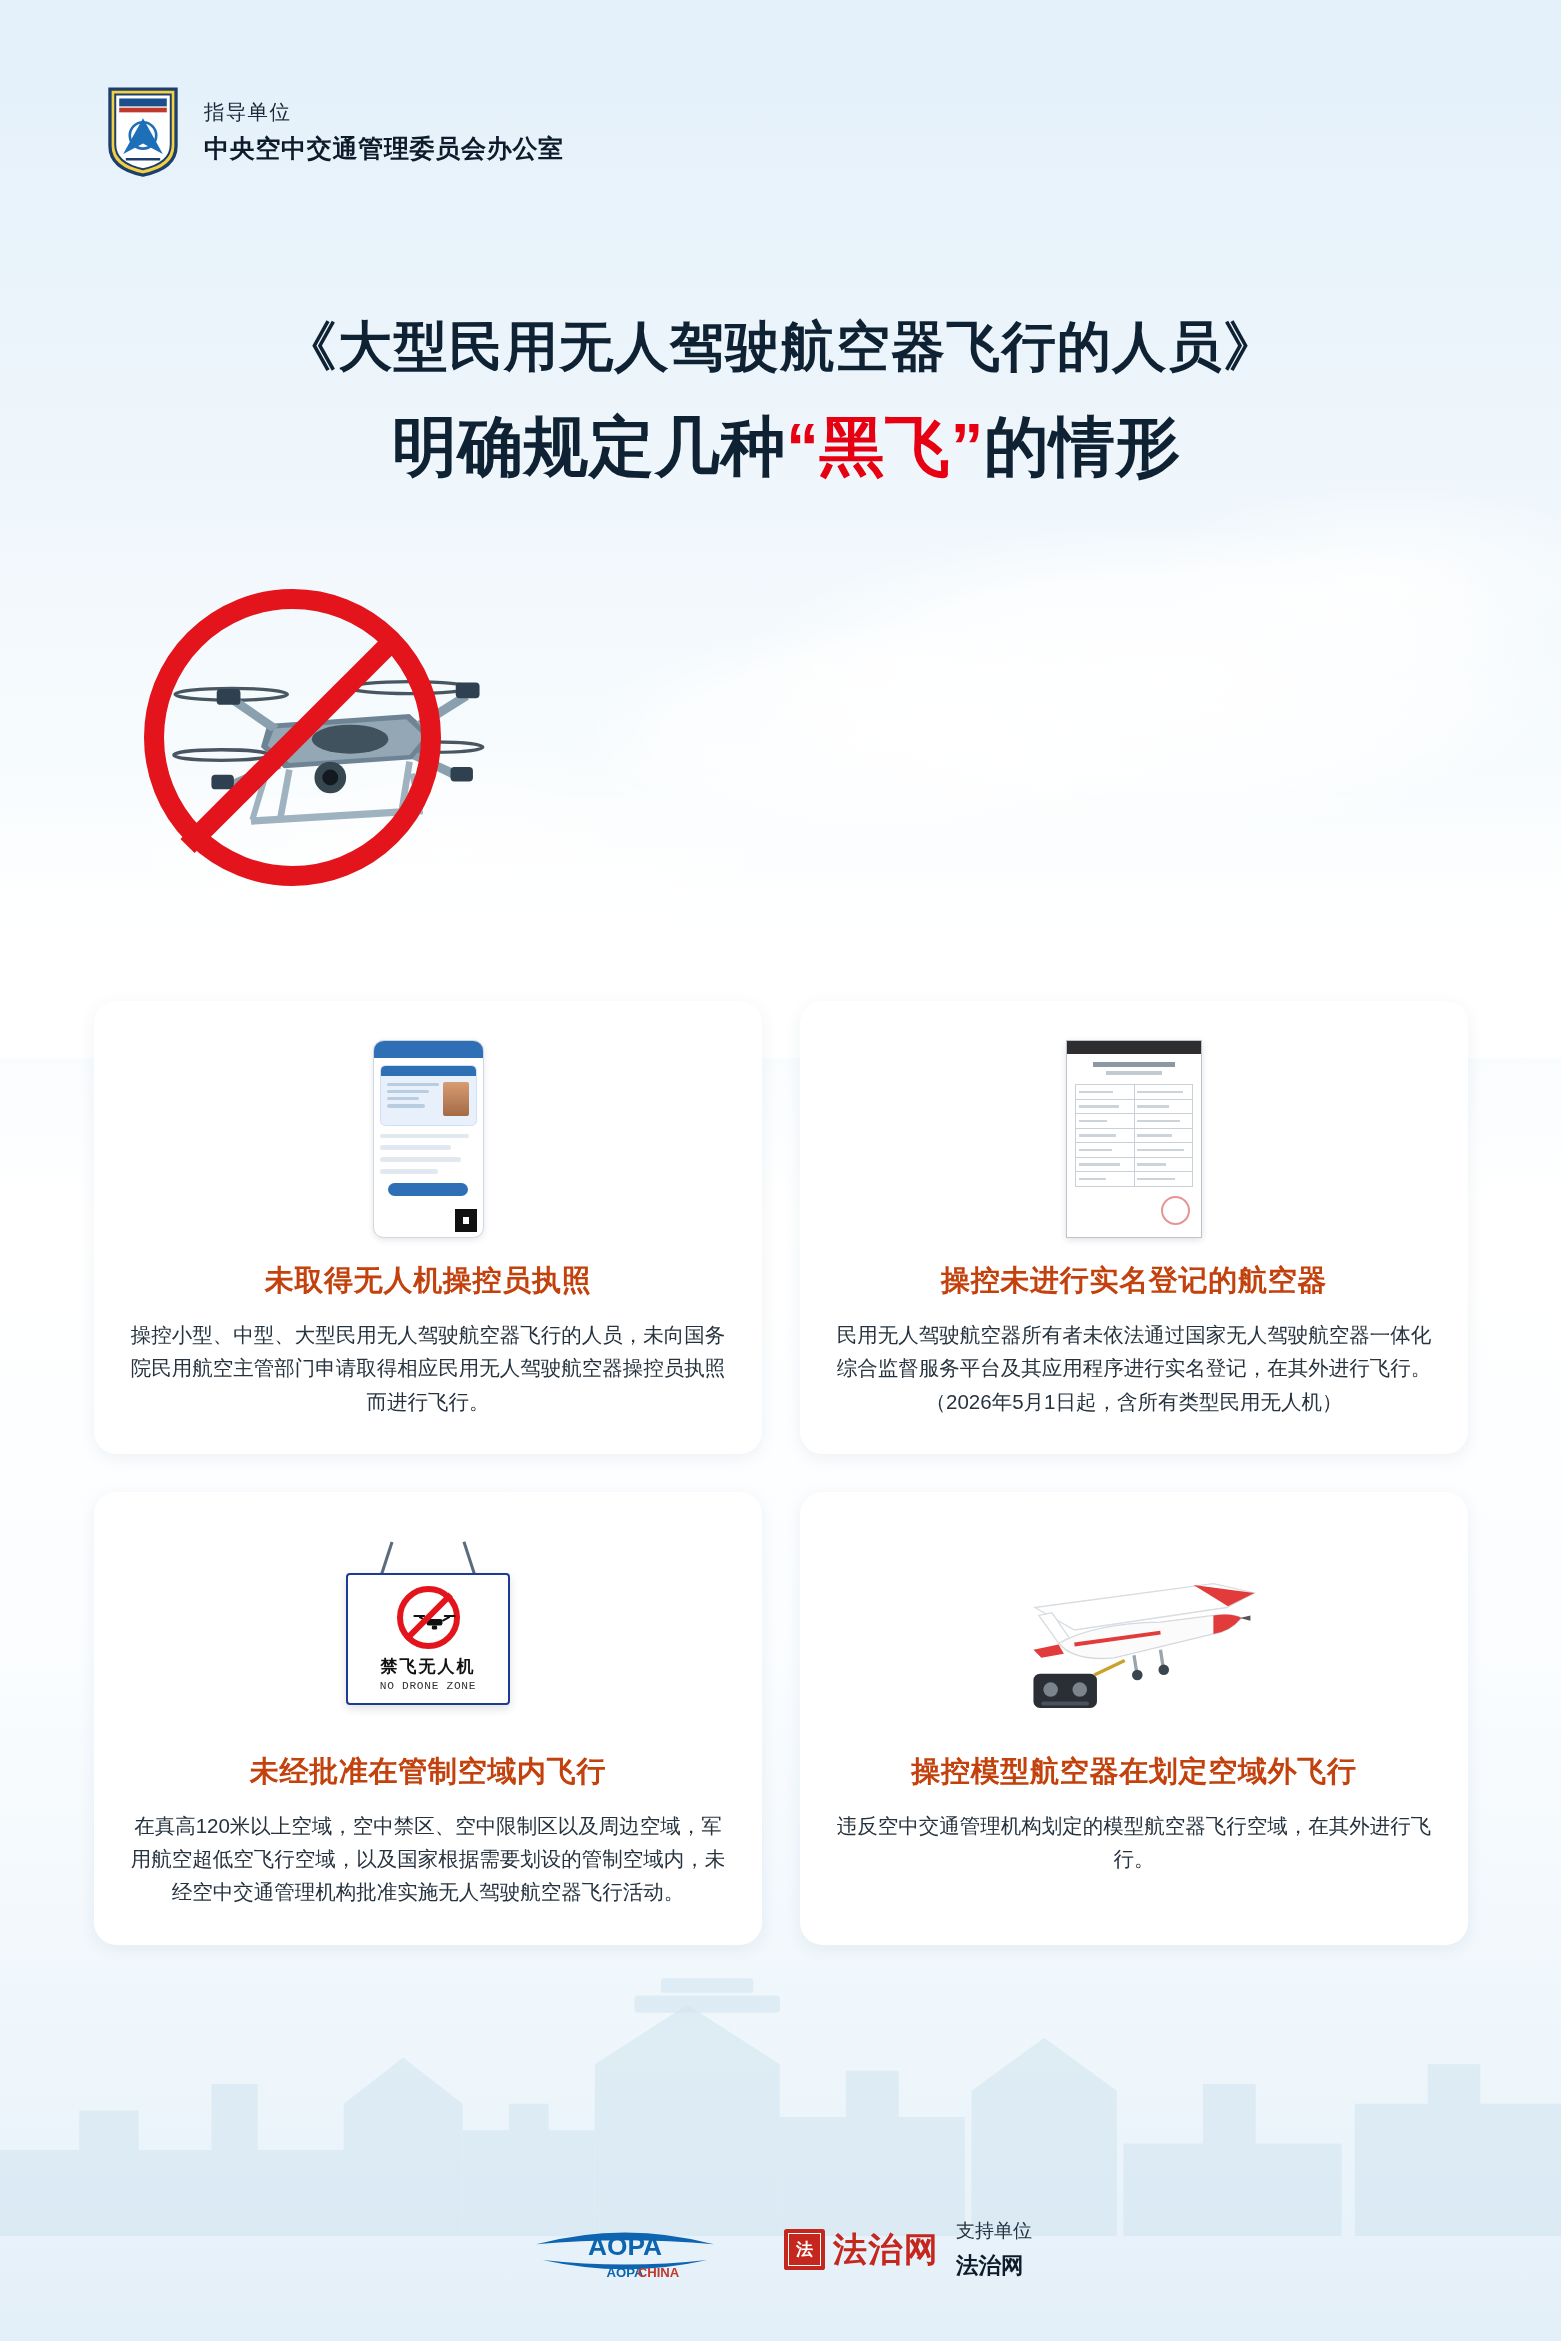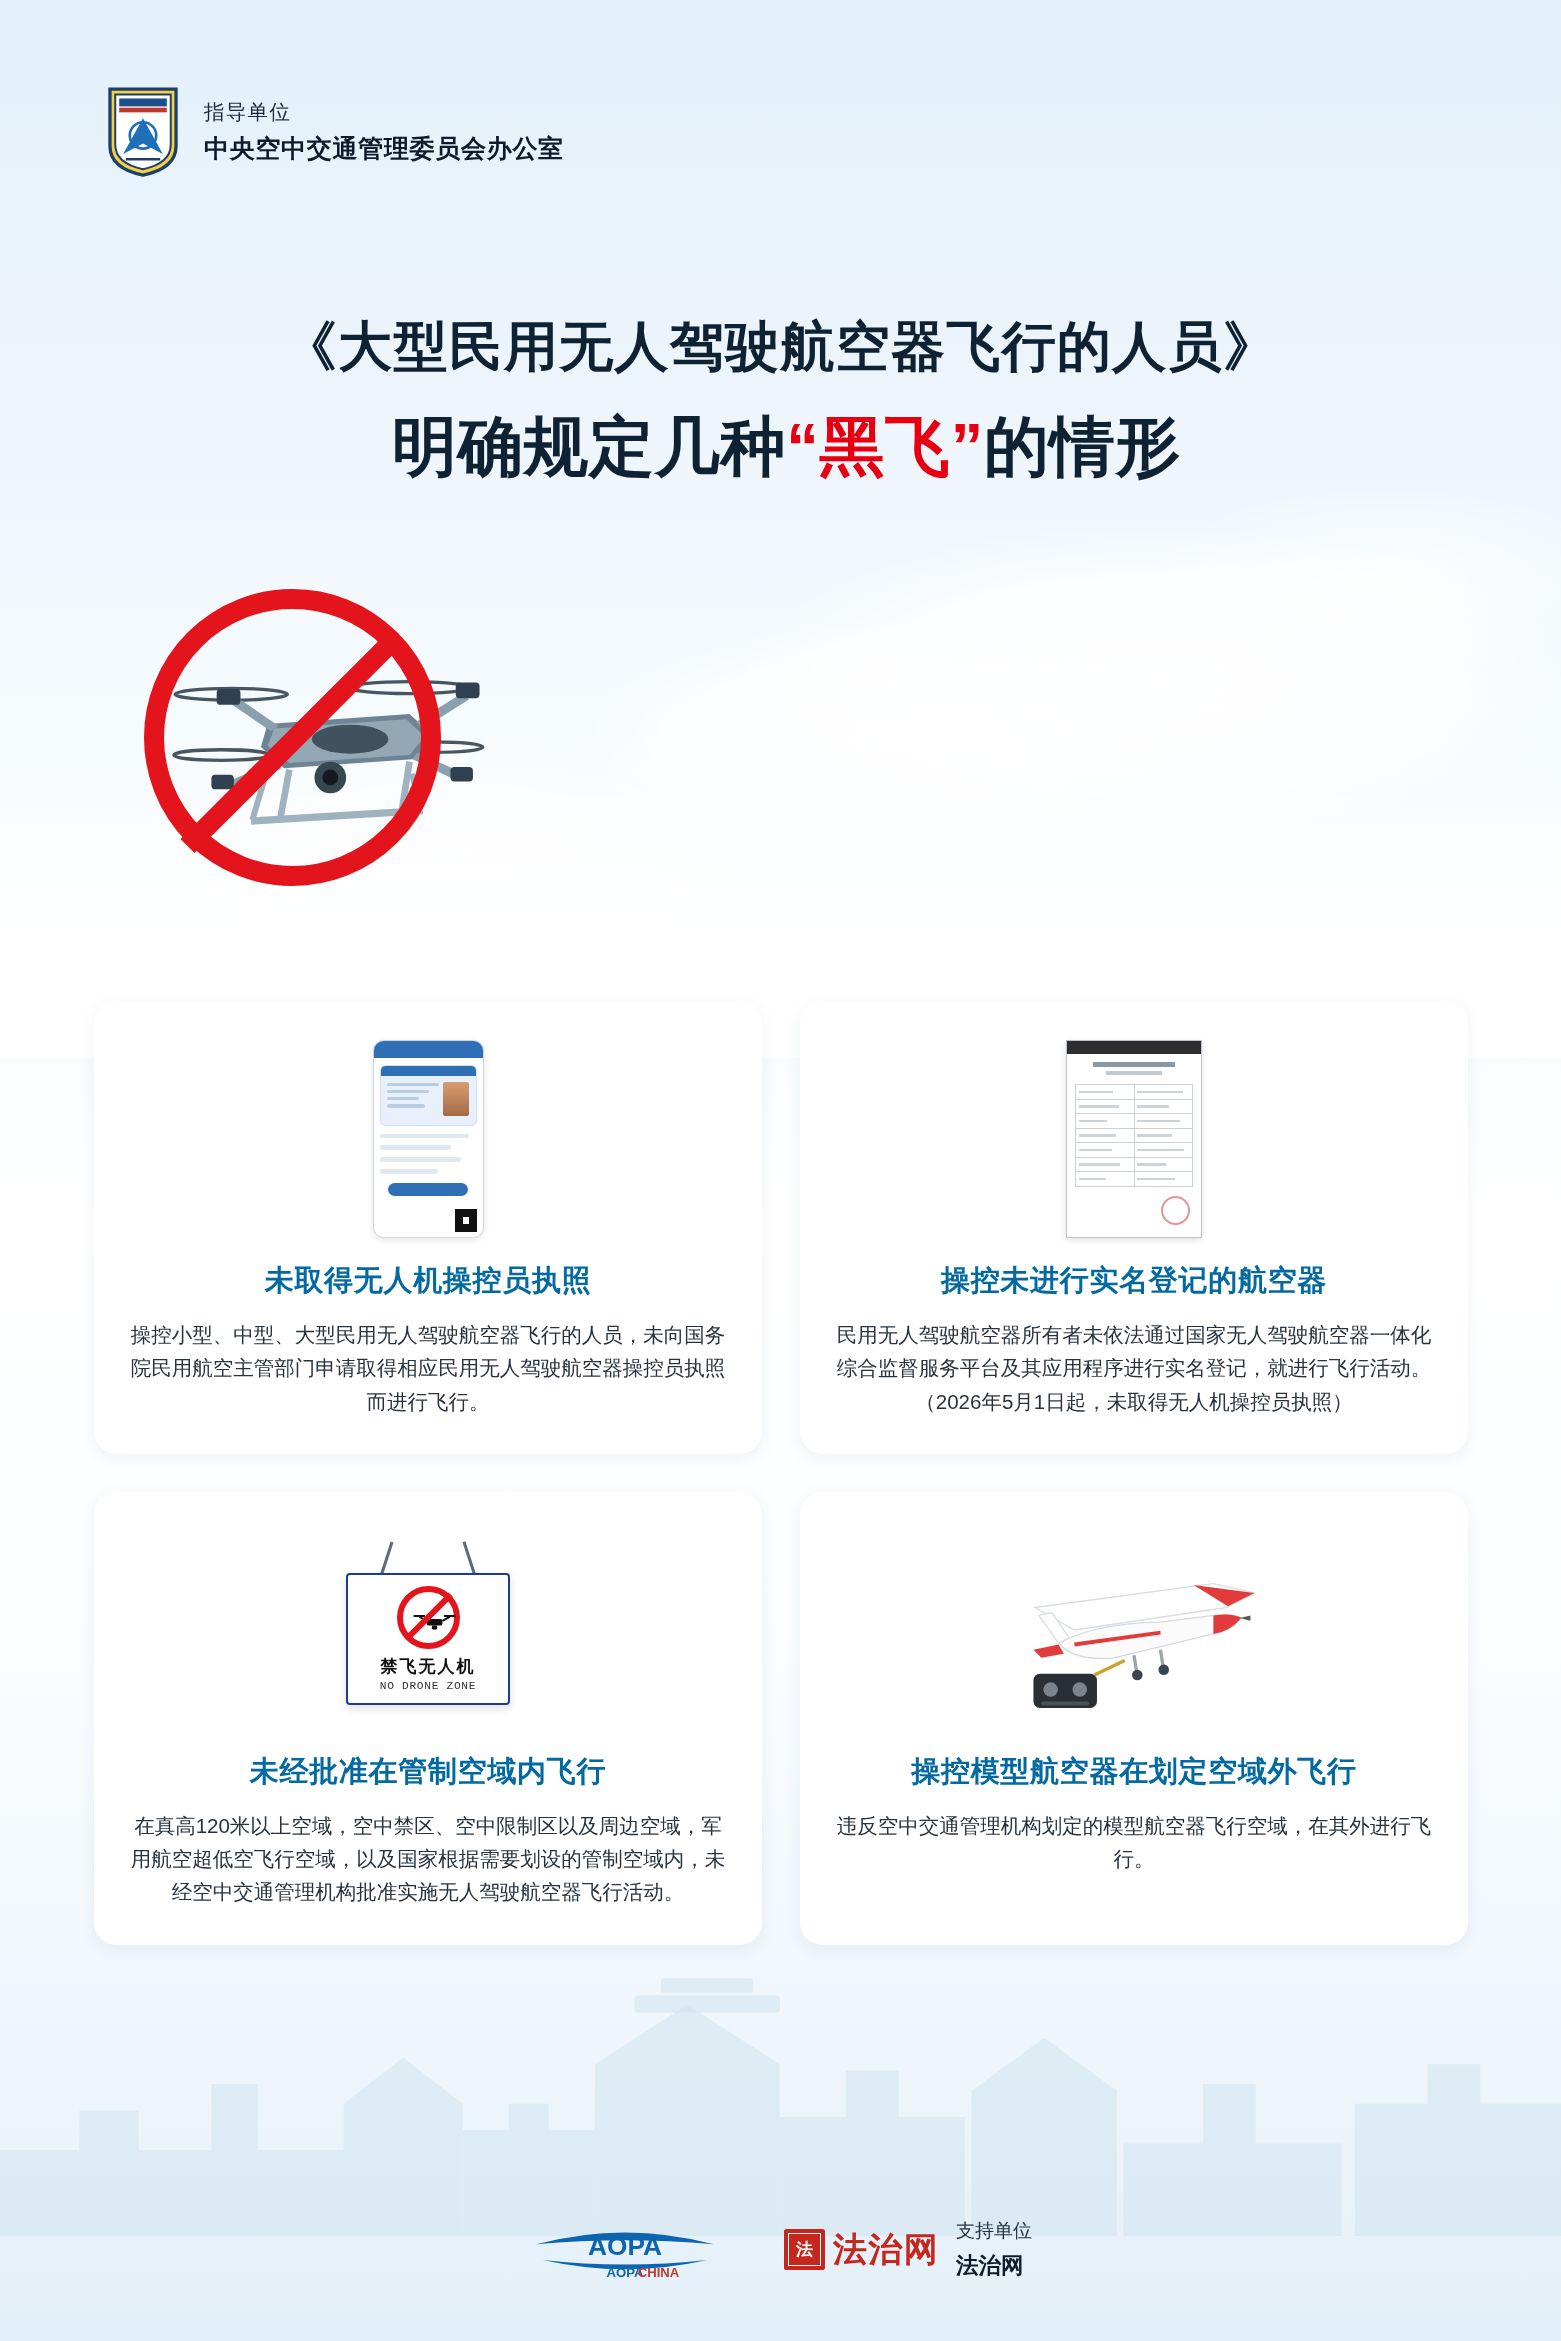--- a/index.html
+++ b/index.html
@@ -95,21 +95,21 @@
     padding: 29px 36px 36px;
     display: flex; flex-direction: column; align-items: center;
   }
   .card-media {
     height: 218px; width: 100%;
     display: flex; align-items: center; justify-content: center;
     margin-bottom: 13.2px;
     font-family: Liberation Mono, monospace;
   }
   .card-title {
-    font-size: 29px; font-weight: bold; color: #0369a1;
+    font-size: 29px; font-weight: bold; color: #c2410c;
     text-align: center; margin-bottom: 17px; letter-spacing: 0.7px;
   }
   .card-body {
     font-size: 20.5px; line-height: 1.62; color: #26333f; text-align: center;
   }
 
   
   .phone {
     width: 111px; height: 198px; border-radius: 10.6px; background: #fff;
     border: 1.3px solid #ccd7e2; overflow: hidden; position: relative;
@@ -367,21 +367,21 @@
                 <td>
                   <i style="width:66%"></i>
                 </td>
               </tr>
         </tbody>
           </table>
         <div class="c-seal"></div>
       </div>
     </div>
     <div class="card-title">操控未进行实名登记的航空器</div>
-    <div class="card-body">民用无人驾驶航空器所有者未依法通过国家无人驾驶航空器一体化综合监督服务平台及其应用程序进行实名登记，就进行飞行活动。（2026年5月1日起，未取得无人机操控员执照）</div>
+    <div class="card-body">民用无人驾驶航空器所有者未依法通过国家无人驾驶航空器一体化综合监督服务平台及其应用程序进行实名登记，在其外进行飞行。（2026年5月1日起，含所有类型民用无人机）</div>
   </div>
 
   <div class="card">
     <div class="card-media">
       <div class="sign">
         <div class="pole-l"></div>
         <div class="pole-r"></div>
         <div class="plate">
           <div class="ban">
             <svg class="mini-drone" viewBox="0 0 68 28">

